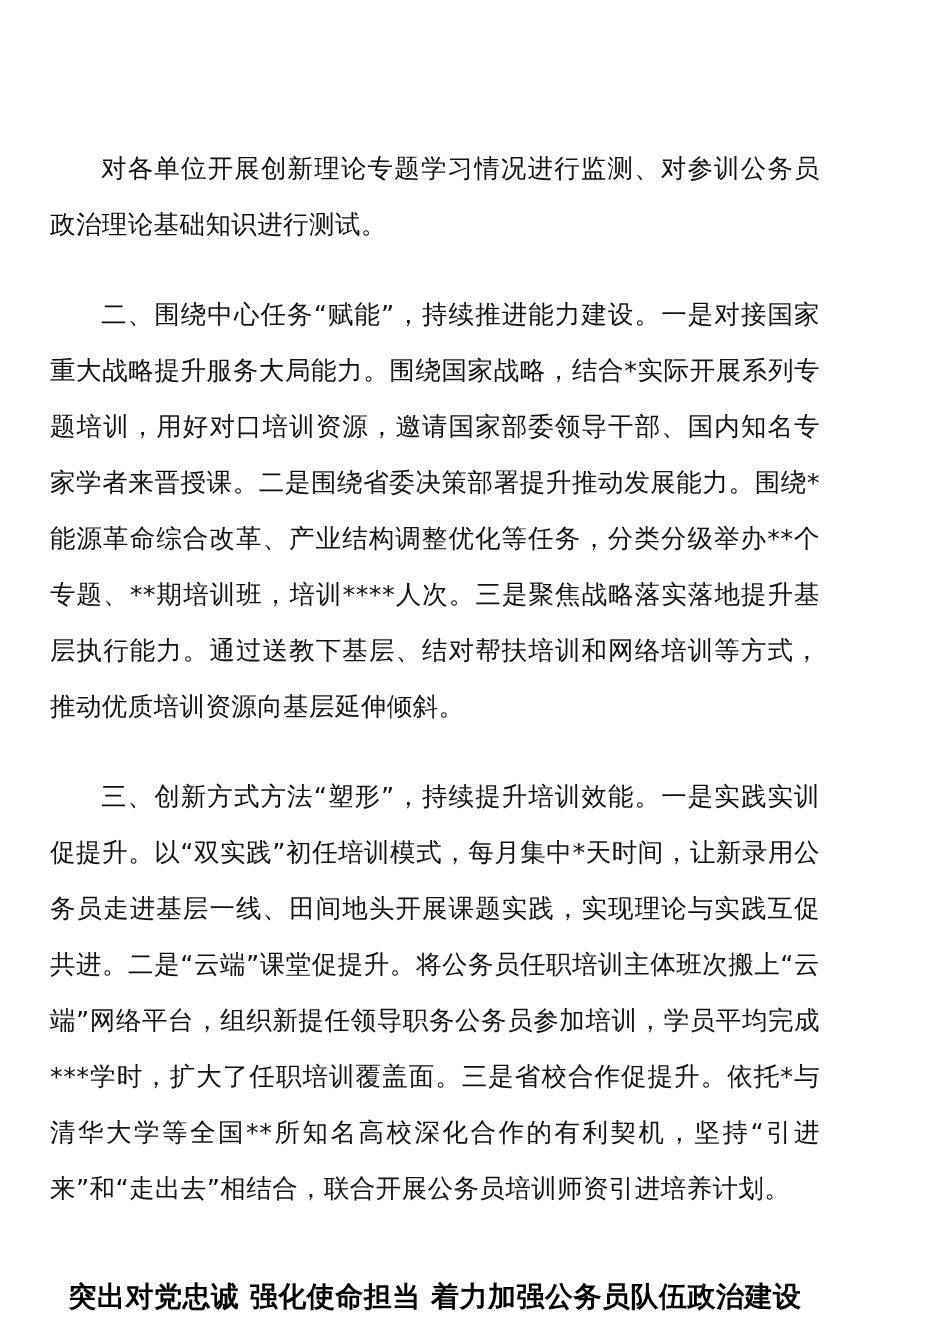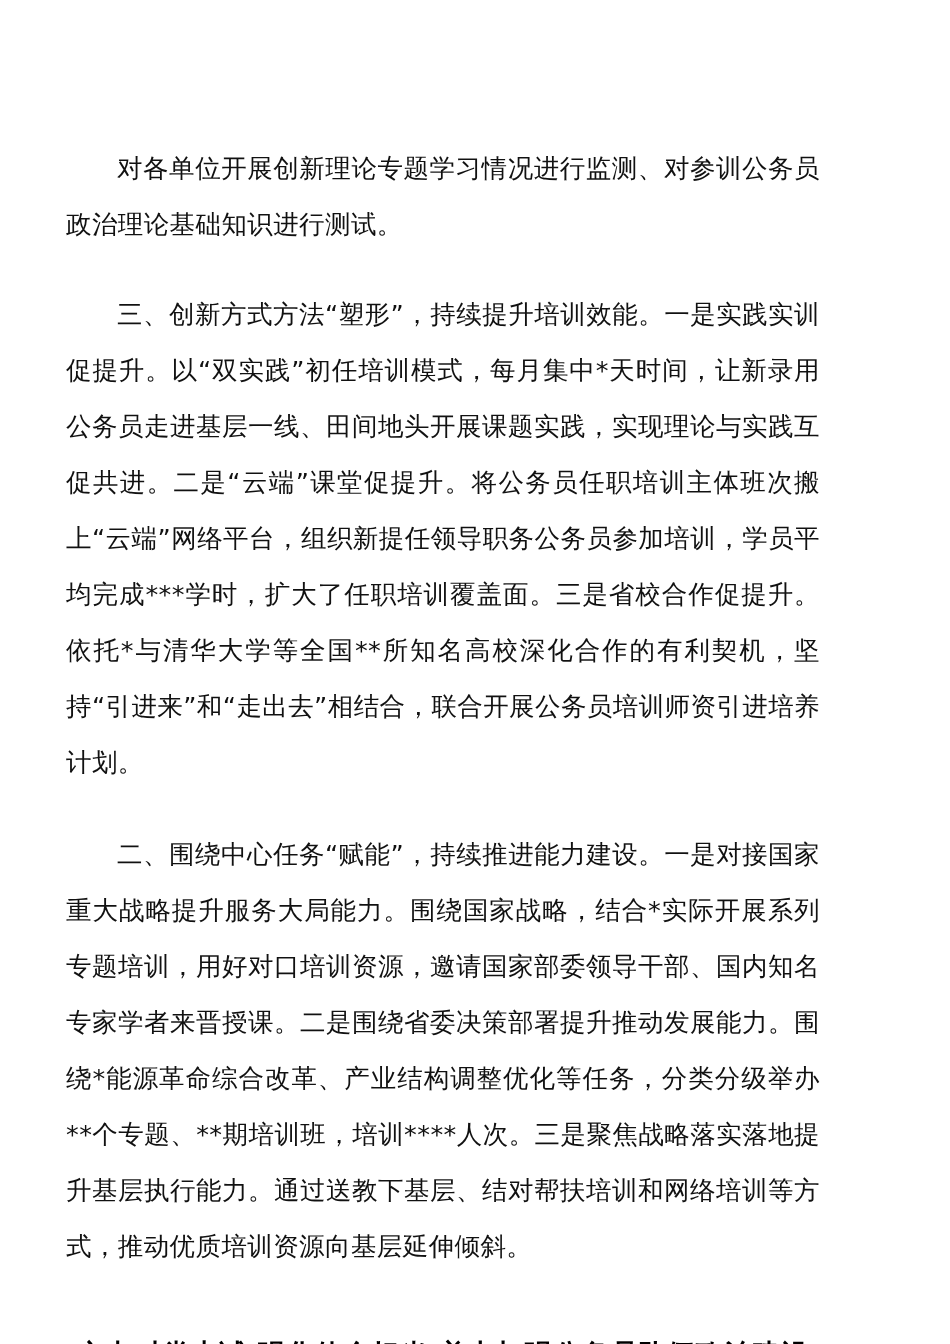--- a/index.html
+++ b/index.html
@@ -11,21 +11,21 @@
     width: 950px;
     height: 1344px;
     font-family: "DejaVu Sans", "Liberation Sans", sans-serif;
     color: #000000;
     overflow: hidden;
   }
   .page {
     width: 930px;
     height: 1344px;
     box-sizing: border-box;
-    padding: 140px 110px 60px 66px;
+    padding: 140px 110px 60px 50px;
     background: #ffffff;
     position: relative;
   }
   .doc-body {
     width: 100%;
   }
   p.para {
     margin: 0 0 34px 0;
     font-size: 25.5px;
     line-height: 56px;
@@ -48,17 +48,17 @@
     color: #000000;
     white-space: nowrap;
   }
 </style>
 </head>
 <body>
 
 <div class="page">
   <div class="doc-body">
     <p class="para">对各单位开展创新理论专题学习情况进行监测、对参训公务员政治理论基础知识进行测试。</p>
+    <p class="para">二、围绕中心任务“赋能”，持续推进能力建设。一是对接国家重大战略提升服务大局能力。围绕国家战略，结合*实际开展系列专题培训，用好对口培训资源，邀请国家部委领导干部、国内知名专家学者来晋授课。二是围绕省委决策部署提升推动发展能力。围绕*能源革命综合改革、产业结构调整优化等任务，分类分级举办**个专题、**期培训班，培训****人次。三是聚焦战略落实落地提升基层执行能力。通过送教下基层、结对帮扶培训和网络培训等方式，推动优质培训资源向基层延伸倾斜。</p>
     <p class="para tight">三、创新方式方法“塑形”，持续提升培训效能。一是实践实训促提升。以“双实践”初任培训模式，每月集中*天时间，让新录用公务员走进基层一线、田间地头开展课题实践，实现理论与实践互促共进。二是“云端”课堂促提升。将公务员任职培训主体班次搬上“云端”网络平台，组织新提任领导职务公务员参加培训，学员平均完成***学时，扩大了任职培训覆盖面。三是省校合作促提升。依托*与清华大学等全国**所知名高校深化合作的有利契机，坚持“引进来”和“走出去”相结合，联合开展公务员培训师资引进培养计划。</p>
-    <p class="para">二、围绕中心任务“赋能”，持续推进能力建设。一是对接国家重大战略提升服务大局能力。围绕国家战略，结合*实际开展系列专题培训，用好对口培训资源，邀请国家部委领导干部、国内知名专家学者来晋授课。二是围绕省委决策部署提升推动发展能力。围绕*能源革命综合改革、产业结构调整优化等任务，分类分级举办**个专题、**期培训班，培训****人次。三是聚焦战略落实落地提升基层执行能力。通过送教下基层、结对帮扶培训和网络培训等方式，推动优质培训资源向基层延伸倾斜。</p>
     <h2 class="section-heading">突出对党忠诚 强化使命担当 着力加强公务员队伍政治建设</h2>
   </div>
 </div>
 
 </body></html>

